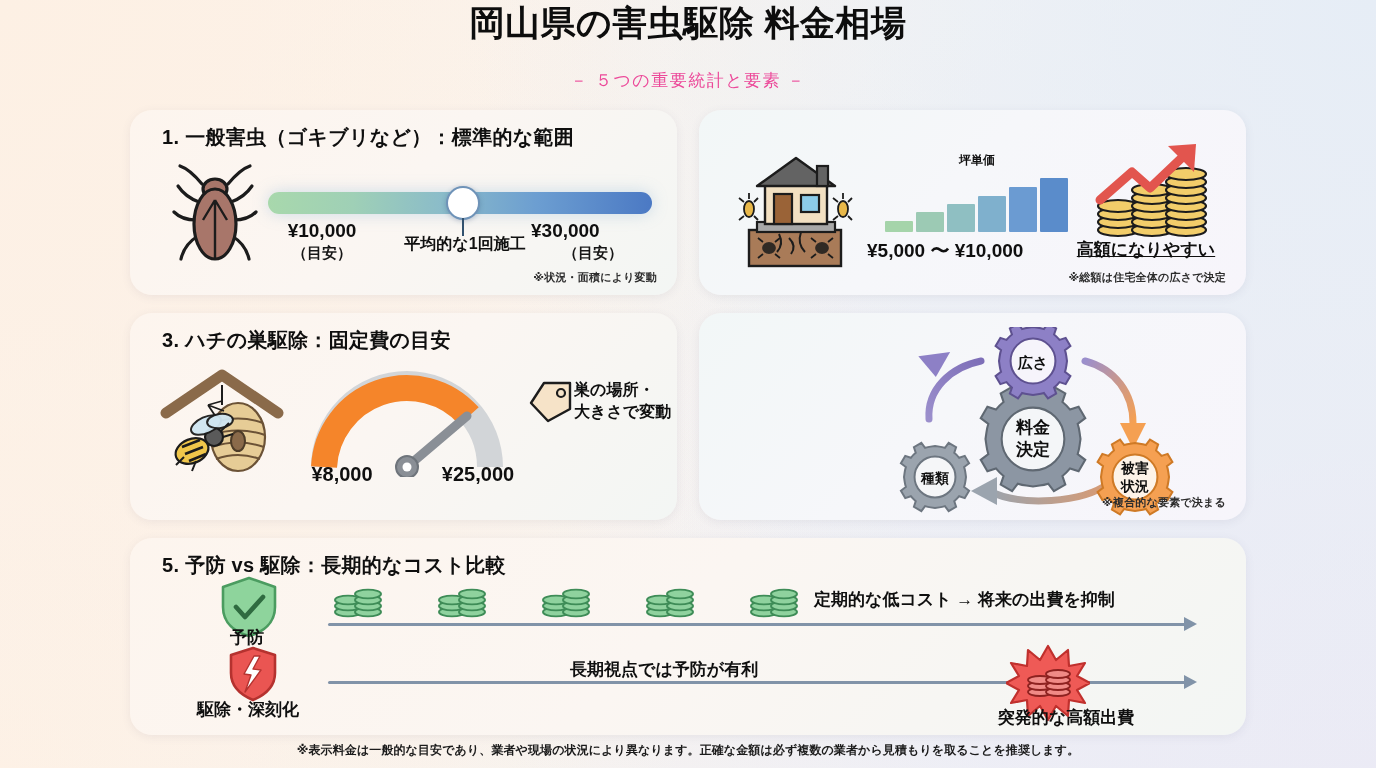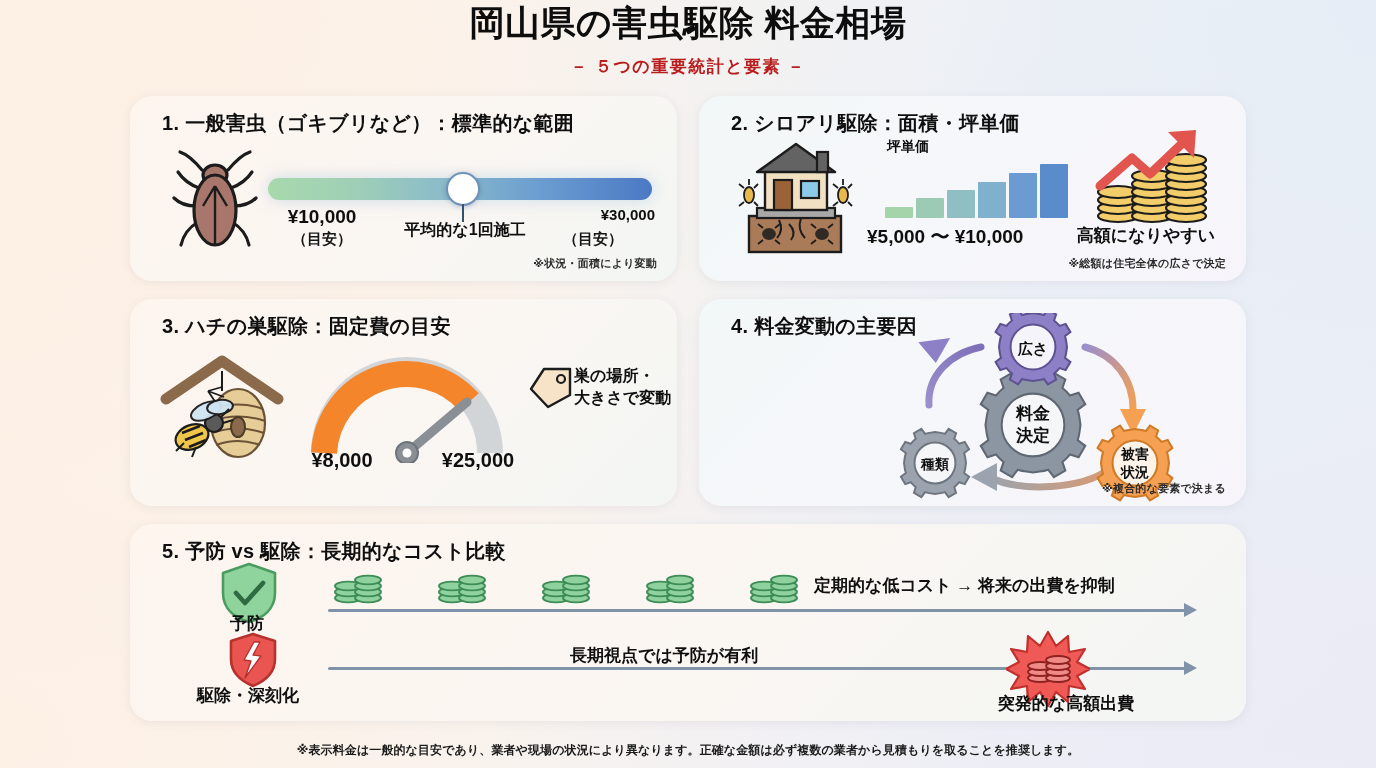--- a/index.html
+++ b/index.html
@@ -21,23 +21,23 @@
   
   .header { text-align: center; padding-top: 0; }
   .title {
     font-size: 35px;
     font-weight: 700;
     letter-spacing: 0.5px;
     color: #0d0d0d;
   }
   .subtitle {
     font-size: 17px;
-    font-weight: 700;
-    color: #b91c1c;
-    margin-top: 8px;
+    font-weight: 400;
+    color: #ec4899;
+    margin-top: 22px;
     letter-spacing: 1.5px;
   }
 
   
   .grid {
     position: relative;
     width: 1116px;
     margin: 18px auto 0;
   }
   .row {
@@ -114,44 +114,44 @@
     position: absolute;
     left: 132px; top: 134px;
     width: 120px;
     text-align: center;
     font-size: 15px; font-weight: 700; color: #161616;
   }
   .c1-hiprice {
     position: absolute;
     right: 22px; top: 110px;
     width: 124px;
-    text-align: right;
-    font-size: 15px; font-weight: 700; color: #0f0f0f;
+    text-align: left;
+    font-size: 19px; font-weight: 700; color: #0f0f0f;
   }
   .c1-hisub {
     position: absolute;
     right: 22px; top: 134px;
     width: 124px;
     text-align: center;
     font-size: 15px; font-weight: 700; color: #161616;
   }
   .c1-mid {
     position: absolute;
     left: 250px; top: 124px;
     width: 170px; text-align: center;
     font-size: 16px; font-weight: 700; color: #101010;
   }
 
   
   .c2-house { position: absolute; left: 20px; top: 42px; }
   .c2-barlbl {
     position: absolute;
     left: 188px; top: 42px;
-    width: 180px; text-align: left;
-    font-size: 14px; font-weight: 700; color: #101010;
+    width: 180px; text-align: center;
+    font-size: 12px; font-weight: 700; color: #101010;
   }
   .c2-bars {
     position: absolute;
     left: 186px; top: 68px;
     display: flex; align-items: flex-end; gap: 3px;
     height: 54px;
   }
   .c2-bars i {
     display: block;
     width: 28px;
@@ -162,21 +162,21 @@
     left: 168px; top: 128px;
     width: 218px; text-align: left;
     font-size: 19px; font-weight: 700; color: #0f0f0f;
     white-space: nowrap;
   }
   .c2-coins { position: absolute; right: 34px; top: 32px; }
   .c2-caption {
     position: absolute;
     right: 10px; top: 128px;
     width: 180px; text-align: center;
-    font-size: 17px; font-weight: 700; color: #0f0f0f;
+    font-size: 17px; font-weight: 700; color: #0f0f0f; text-decoration: underline;
   }
 
   
   .c3-bee { position: absolute; left: 30px; top: 52px; }
   .c3-gauge { position: absolute; left: 174px; top: 56px; }
   .c3-lo {
     position: absolute;
     left: 152px; top: 150px;
     width: 120px; text-align: center;
     font-size: 20px; font-weight: 700; color: #0f0f0f;
@@ -303,21 +303,20 @@
 
       <div class="c1-lowprice">¥10,000</div>
       <div class="c1-lowsub">（目安）</div>
       <div class="c1-mid">平均的な1回施工</div>
       <div class="c1-hiprice">¥30,000</div>
       <div class="c1-hisub">（目安）</div>
       <div class="note">※状況・面積により変動</div>
     </div>
 
     <div class="card card-cool card-h1">
-      <div class="card-title">2. シロアリ駆除：面積・坪単価</div>
 
       <div class="c2-house">
         <svg width="150" height="120" viewBox="0 0 150 120">
           <rect x="30" y="78" width="92" height="36" fill="#a97b58" stroke="#1c1c1c" stroke-width="2.4"></rect>
           <path d="M60 82 q5 10 -2 18 M70 86 q8 8 2 16 M82 80 q-4 12 4 20" stroke="#1c1c1c" stroke-width="2" fill="none"></path>
           <g fill="none" stroke="#1c1c1c" stroke-width="1.8">
             <ellipse cx="50" cy="96" rx="6" ry="5" fill="#1c1c1c" opacity="0.85"></ellipse>
             <path d="M44 90 l-5 -4 M56 90 l5 -4 M44 102 l-5 4 M56 102 l5 4"></path>
             <ellipse cx="103" cy="96" rx="6" ry="5" fill="#1c1c1c" opacity="0.85"></ellipse>
             <path d="M97 90 l-5 -4 M109 90 l5 -4 M97 102 l-5 4 M109 102 l5 4"></path>
@@ -434,21 +433,20 @@
           <circle cx="33" cy="12" r="4" fill="none" stroke="#1c1c1c" stroke-width="2.2"></circle>
         </svg>
       </div>
       <div class="c3-tagtxt">
         <div>巣の場所・</div>
         <div>大きさで変動</div>
       </div>
     </div>
 
     <div class="card card-cool card-h2">
-      <div class="card-title">4. 料金変動の主要因</div>
 
       <div class="c4-diagram">
         <svg width="320" height="190" viewBox="0 0 320 190">
           <defs>
             <g id="gearpath">
               <path d="M0,-50 L7,-49 A50,50 0 0,1 16,-47 L22,-55 L34,-48 L31,-39
                        A50,50 0 0,1 39,-31 L48,-34 L55,-22 L47,-16
                        A50,50 0 0,1 49,-7 L50,0 L49,7 A50,50 0 0,1 47,16
                        L55,22 L48,34 L39,31 A50,50 0 0,1 31,39 L34,48 L22,55
                        L16,47 A50,50 0 0,1 7,49 L0,50 L-7,49 A50,50 0 0,1 -16,47

